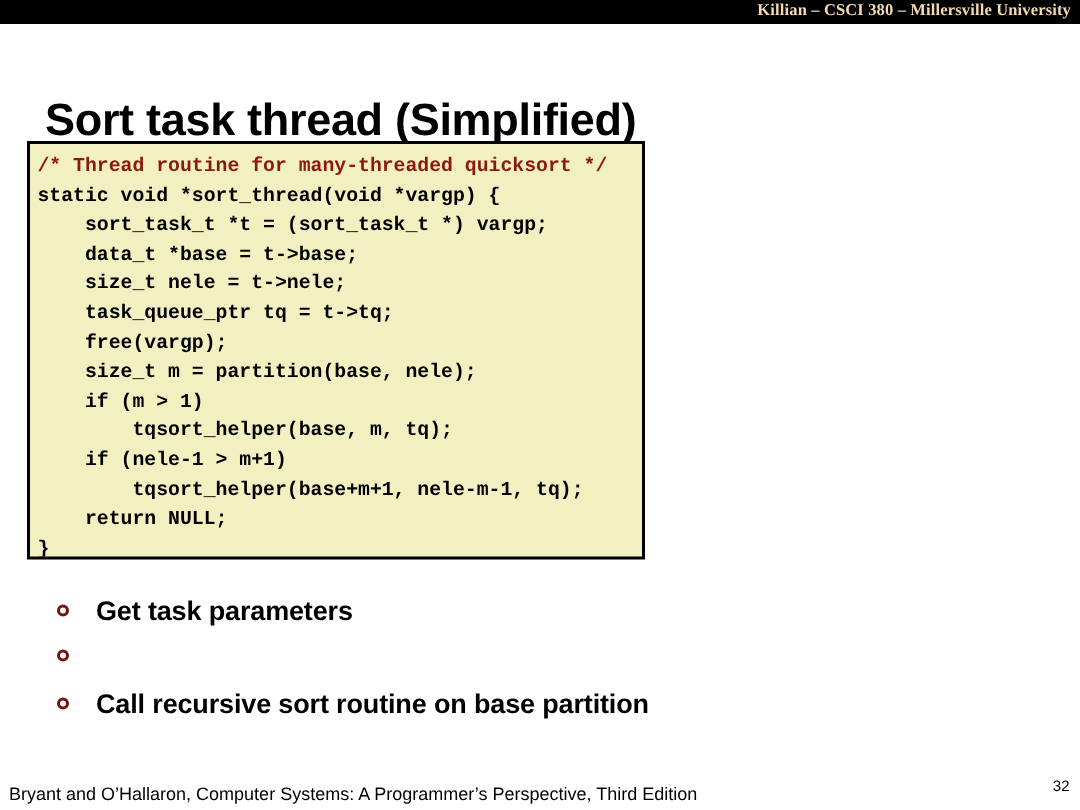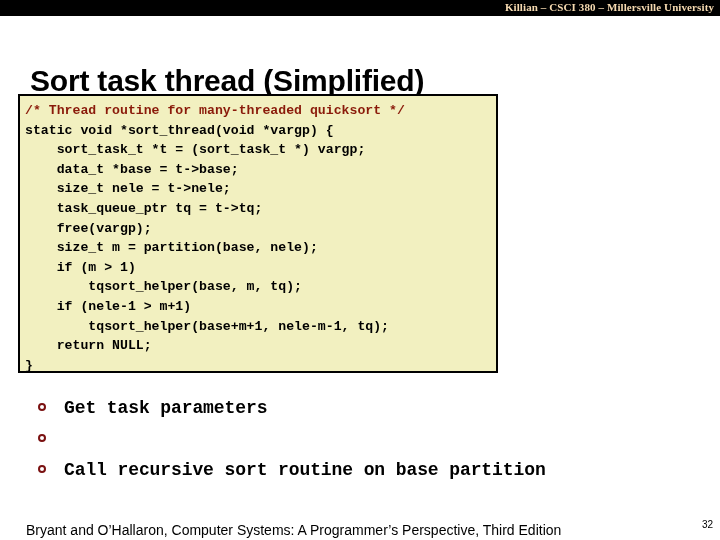--- a/index.html
+++ b/index.html
@@ -46,21 +46,21 @@
     color: #000000;
     letter-spacing: -0.2px;
     white-space: nowrap;
   }
 
   
   #code-block {
     position: absolute;
     left: 18px;
     top: 94px;
-    width: 480px;
+    width: 412px;
     height: 279px;
     box-sizing: border-box;
     background: #f2f0c0;
     border: 2px solid #000000;
     overflow: hidden;
   }
   #code-pre {
     margin: 0;
     padding: 5px 0 0 5px;
     font-family: "Liberation Mono", "DejaVu Sans Mono", monospace;
@@ -105,32 +105,30 @@
     position: relative;
     top: -2px;
   }
   .bullet-text {
     font-size: 18px;
     font-weight: bold;
     color: #000000;
     line-height: 31px;
     white-space: nowrap;
     letter-spacing: -0.1px;
-    font-family: Liberation Mono, monospace;
   }
 
   
   #footer-citation {
     position: absolute;
     left: 6px;
     top: 522px;
-    font-size: 14px;
+    font-size: 12px;
     color: #000000;
     white-space: nowrap;
-    margin-left: 20px;
   }
   #footer-page {
     position: absolute;
     right: 7px;
     top: 519px;
     font-size: 10px;
     color: #000000;
     text-align: center;
   }
 </style>

